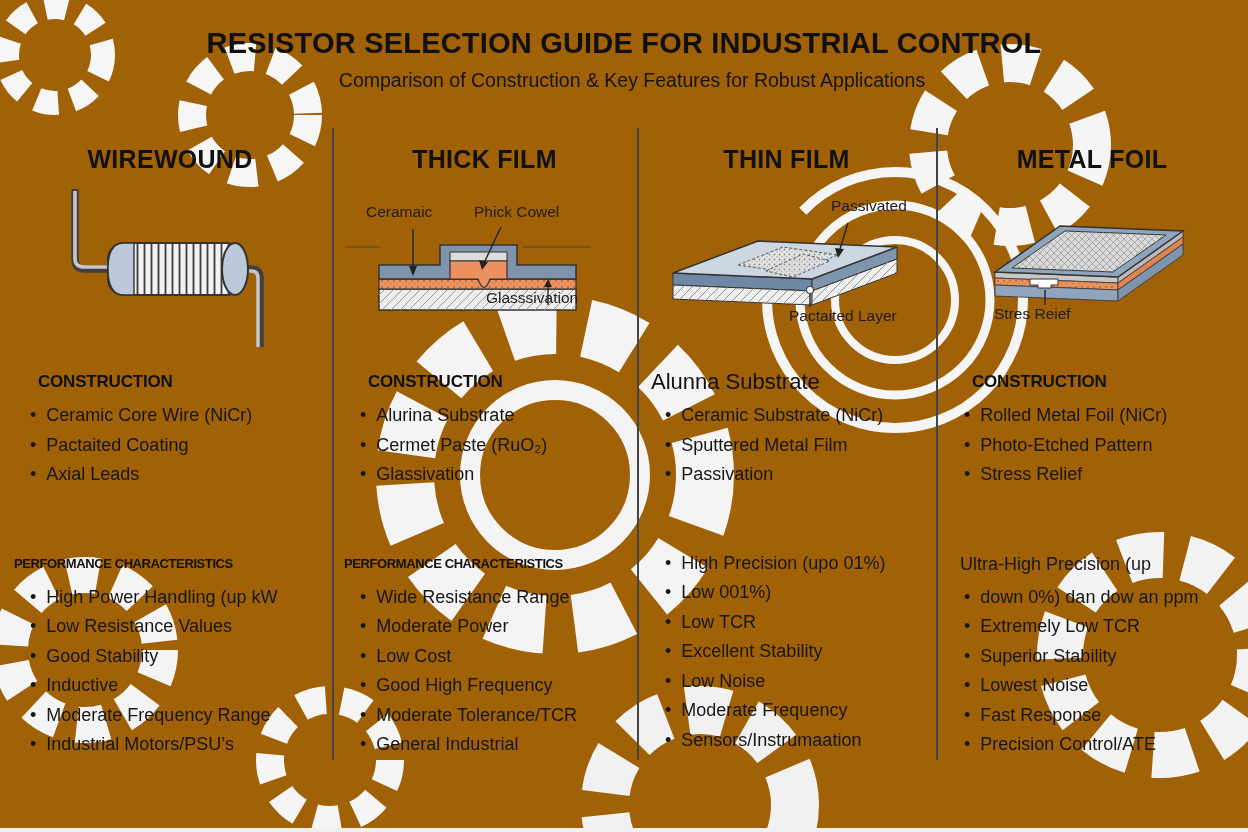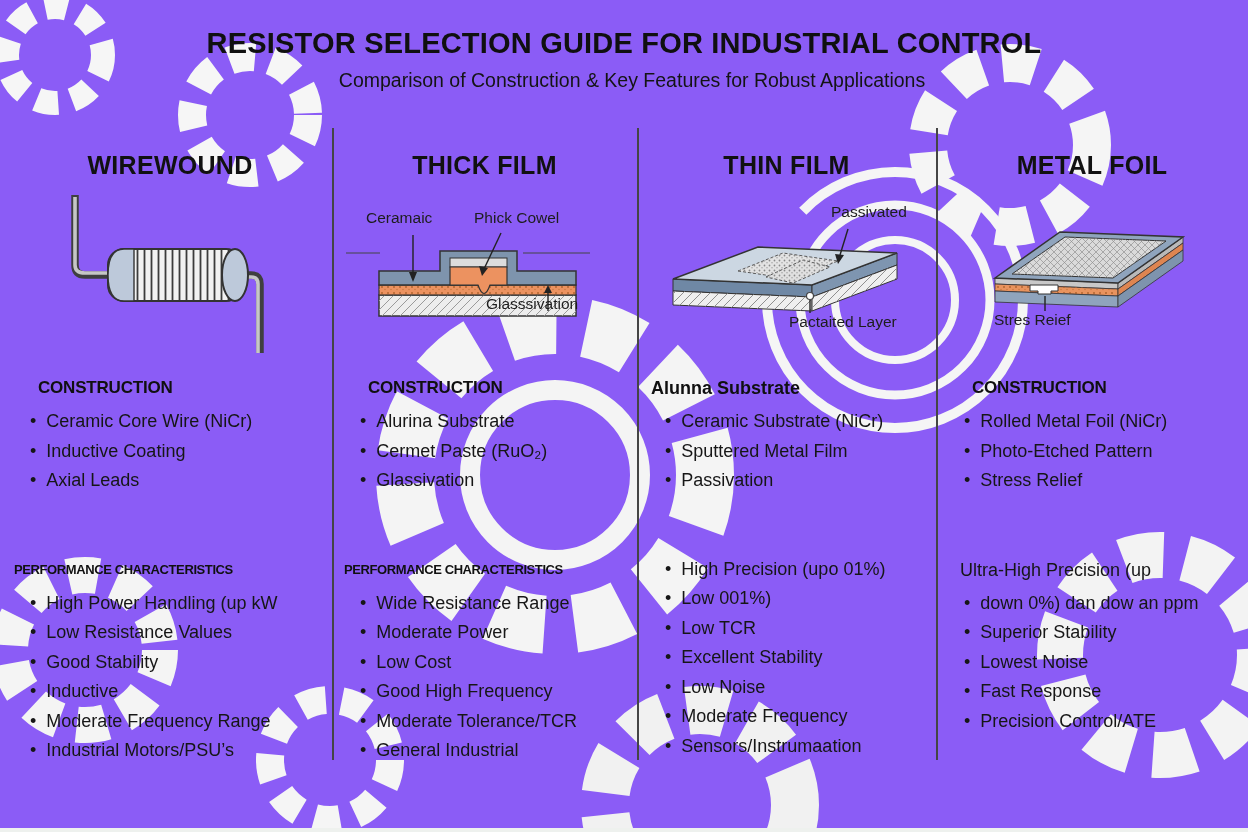--- a/index.html
+++ b/index.html
@@ -1,17 +1,17 @@
 <!DOCTYPE html>
 <html><head>
 <meta charset="utf-8">
 <style>
   html,body { margin:0; padding:0; background:#fff; }
   .page {
-    position:relative; width:1248px; height:832px; background:#8b5cf6;
+    position:relative; width:1248px; height:832px; background:#a16207;
     overflow:hidden; font-family:"Liberation Sans", sans-serif; color:#161616;
   }
   .watermark { position:absolute; left:0; top:0; z-index:0; }
   .layer { position:absolute; left:0; top:0; width:100%; height:100%; z-index:1; }
 
   .title {
     position:absolute; top:27px; left:0; width:100%; text-align:center;
     font-size:29px; font-weight:bold; letter-spacing:0.2px; color:#101010;
   }
   .subtitle {
@@ -22,33 +22,33 @@
   .divider { position:absolute; top:128px; height:632px; width:2px; background:#454545; }
   .div1 { left:332px; } .div2 { left:637px; } .div3 { left:936px; }
 
   .col { position:absolute; top:128px; }
   .col1 { left:8px;   width:324px; }
   .col2 { left:338px; width:293px; }
   .col3 { left:643px; width:287px; }
   .col4 { left:942px; width:300px; }
 
   .col-header {
-    margin-top:23px; height:30px; text-align:center;
+    margin-top:17px; height:30px; text-align:center;
     font-size:25px; font-weight:bold; letter-spacing:0.3px; color:#111;
   }
   .illus { position:relative; margin-top:8px; height:170px; }
   .illus svg { position:absolute; left:0; top:0; }
   .diagram-label { position:absolute; font-size:15.5px; color:#1d1d1d; white-space:nowrap; }
 
   .section { margin-top:14px; }
   .sec-heading {
     margin-left:30px; line-height:30px; font-size:17px; font-weight:bold;
     letter-spacing:-0.2px; color:#101010;
   }
-  .sec-heading.normal { font-weight:bold; font-size:18px; letter-spacing:0;margin-left:8px; }
+  .sec-heading.normal { font-weight:normal; font-size:22px; letter-spacing:0;margin-left:8px; }
   .perf { margin-top:59px; }
   .perf .sec-heading { margin-left:6px; font-size:13px; letter-spacing:-0.4px; }
   .perf .lead-in { margin-left:18px; font-size:18px; line-height:30px; color:#161616; }
 
   ul.blist { list-style:none; margin:4px; padding:0 0 0 18px; }
   ul.blist li {
     font-size:18px; line-height:29.5px; color:#161616; white-space:nowrap;
   }
   ul.blist li::before { content:"\2022"; margin-right:10px; }
   .bottom-strip { position:absolute; left:0; bottom:0; width:100%; height:4px; background:#eef1ee; z-index:2; }
@@ -105,21 +105,21 @@
           <path d="M126,60 L116,60 Q100,60 100,86 Q100,112 116,112 L126,112 Z" fill="#bdc9da" stroke="#333" stroke-width="1.4"></path>
           <rect x="127" y="61" width="94" height="50" fill="url(#w-coil)"></rect>
           <ellipse cx="227" cy="86" rx="13" ry="26" fill="#bdc9da" stroke="#333" stroke-width="2"></ellipse>
         </svg>
       </div>
 
       <div class="section">
         <div class="sec-heading">CONSTRUCTION</div>
         <ul class="blist">
           <li>Ceramic Core Wire (NiCr)</li>
-          <li>Inductive Coating</li>
+          <li>Pactaited Coating</li>
           <li>Axial Leads</li>
         </ul>
       </div>
 
       <div class="section perf">
         <div class="sec-heading">PERFORMANCE CHARACTERISTICS</div>
         <ul class="blist">
           <li>High Power Handling (up kW</li>
           <li>Low Resistance Values</li>
           <li>Good Stability</li>
@@ -292,20 +292,21 @@
           <li>Rolled Metal Foil (NiCr)</li>
           <li>Photo-Etched Pattern</li>
           <li>Stress Relief</li>
         </ul>
       </div>
 
       <div class="section perf">
         <div class="lead-in">Ultra-High Precision (up</div>
         <ul class="blist">
           <li>down 0%) dan dow an ppm</li>
+          <li>Extremely Low TCR</li>
           <li>Superior Stability</li>
           <li>Lowest Noise</li>
           <li>Fast Response</li>
           <li>Precision Control/ATE</li>
         </ul>
       </div>
     </div>
 
   </div>
 

